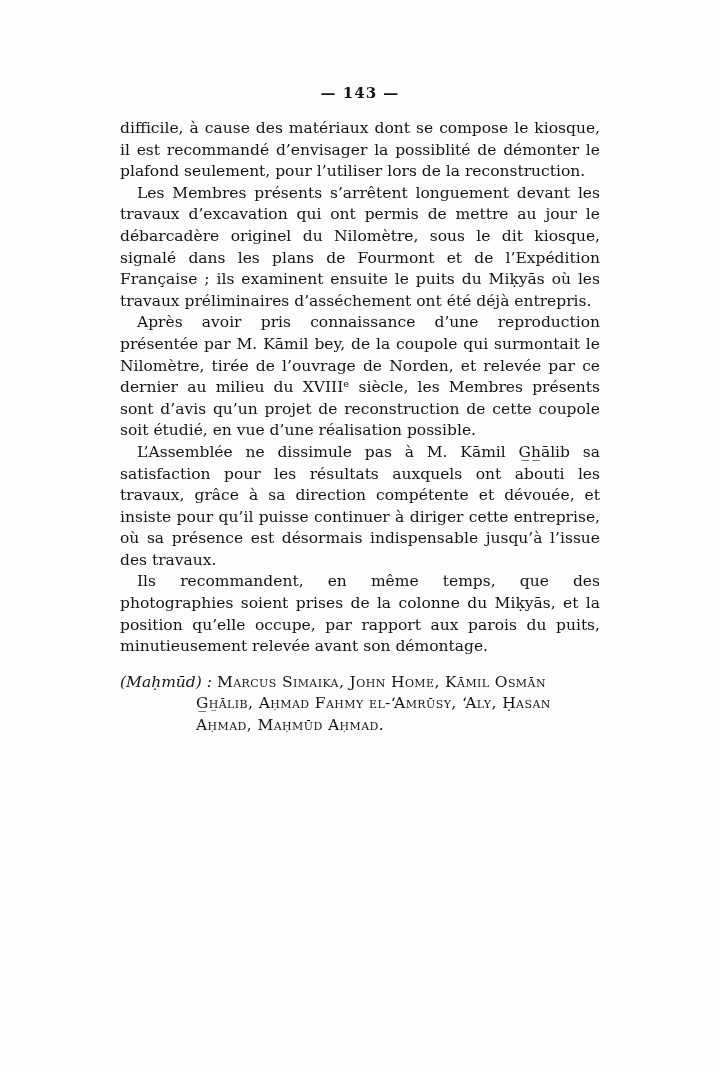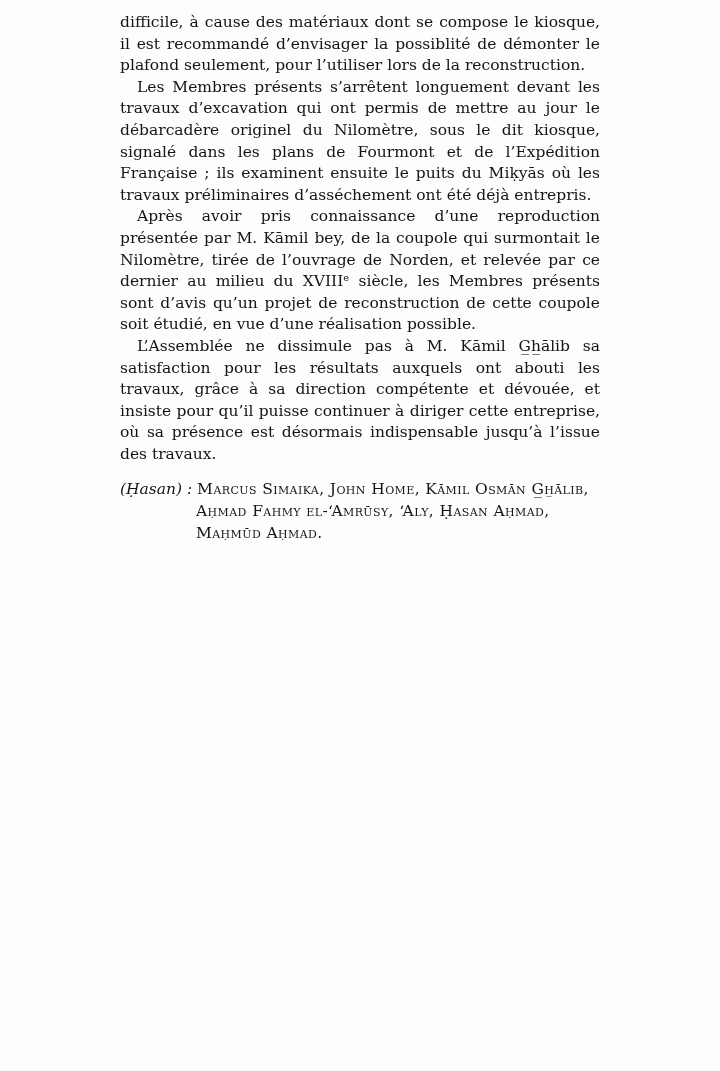--- a/index.html
+++ b/index.html
@@ -50,24 +50,26 @@
   }
   .sig-names {
     font-variant: small-caps;
     letter-spacing: 0.4px;
   }
 </style>
 </head>
 <body>
 
 <div class="page">
+  <div class="page-number">— 143 —</div>
 
   <div class="body-text">
     <p class="para no-indent">difficile, à cause des matériaux dont se compose le kiosque, il est recommandé d’envisager la possiblité de démonter le plafond seulement, pour l’utiliser lors de la reconstruction.</p>
     <p class="para">Les Membres présents s’arrêtent longuement devant les travaux d’excavation qui ont permis de mettre au jour le débarcadère originel du Nilomètre, sous le dit kiosque, signalé dans les plans de Fourmont et de l’Expédition Française ; ils examinent ensuite le puits du Miḳyās où les travaux préliminaires d’asséchement ont été déjà entrepris.</p>
     <p class="para">Après avoir pris connaissance d’une reproduction présentée par M. Kāmil bey, de la coupole qui surmontait le Nilomètre, tirée de l’ouvrage de Norden, et relevée par ce dernier au milieu du XVIIIᵉ siècle, les Membres présents sont d’avis qu’un projet de reconstruction de cette coupole soit étudié, en vue d’une réalisation possible.</p>
     <p class="para">L’Assemblée ne dissimule pas à M. Kāmil G̲h̲ālib sa satisfaction pour les résultats auxquels ont abouti les travaux, grâce à sa direction compétente et dévouée, et insiste pour qu’il puisse continuer à diriger cette entreprise, où sa présence est désormais indispensable jusqu’à l’issue des travaux.</p>
+    <p class="para">Ils recommandent, en même temps, que des photographies soient prises de la colonne du Miḳyās, et la position qu’elle occupe, par rapport aux parois du puits, minutieusement relevée avant son démontage.</p>
 
     <p class="signature">
-      <span class="sig-label">(Ḥasan) : </span><span class="sig-names">Marcus Simaika, John Home, Kāmil Osmān G̲h̲ālib, Aḥmad Fahmy el-‘Amrūsy, ‘Aly, Ḥasan Aḥmad, Maḥmūd Aḥmad.</span>
+      <span class="sig-label">(Maḥmūd) : </span><span class="sig-names">Marcus Simaika, John Home, Kāmil Osmān G̲h̲ālib, Aḥmad Fahmy el-‘Amrūsy, ‘Aly, Ḥasan Aḥmad, Maḥmūd Aḥmad.</span>
     </p>
   </div>
 </div>
 
 </body></html>

